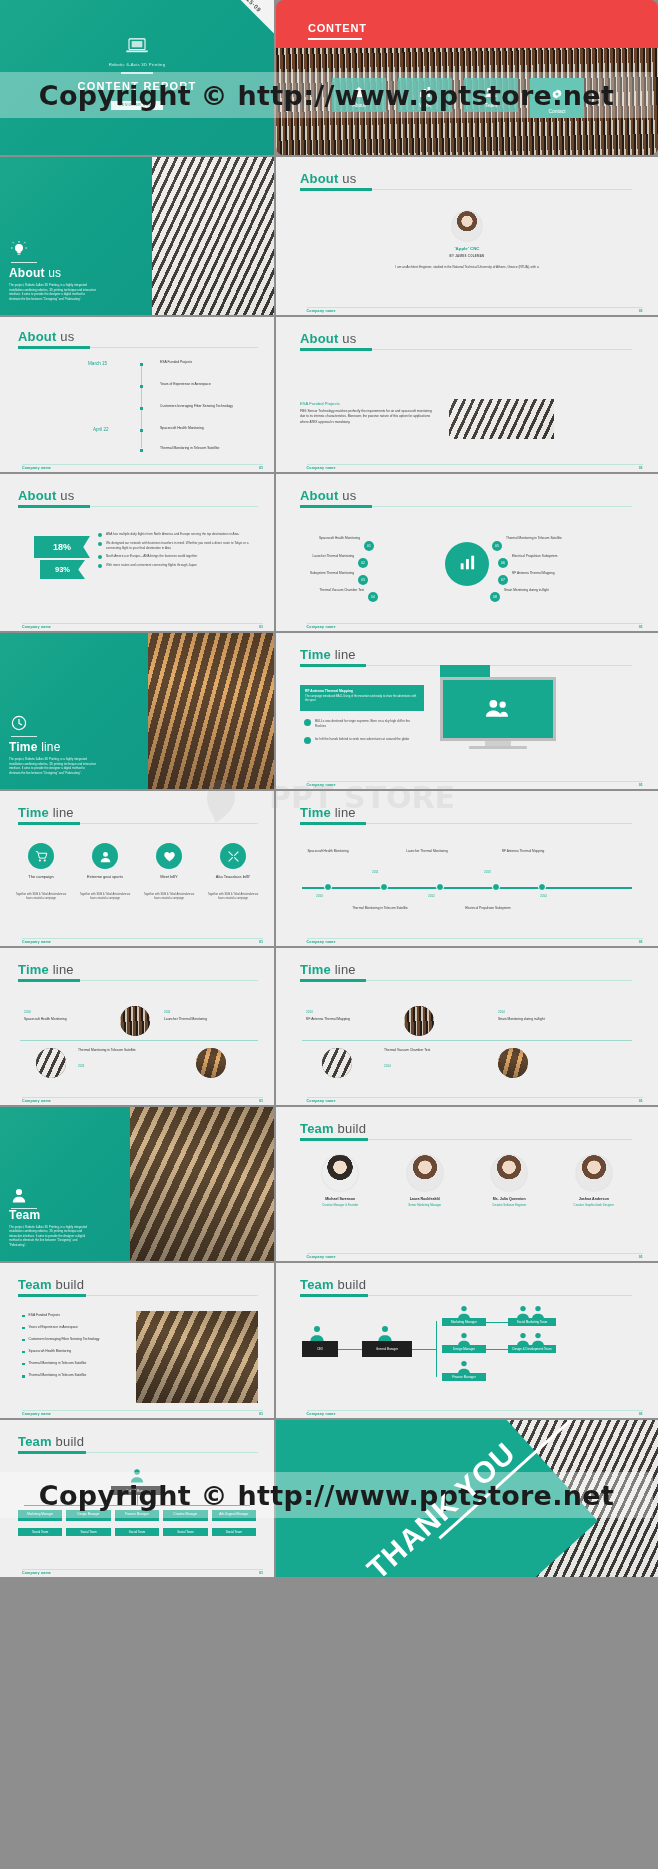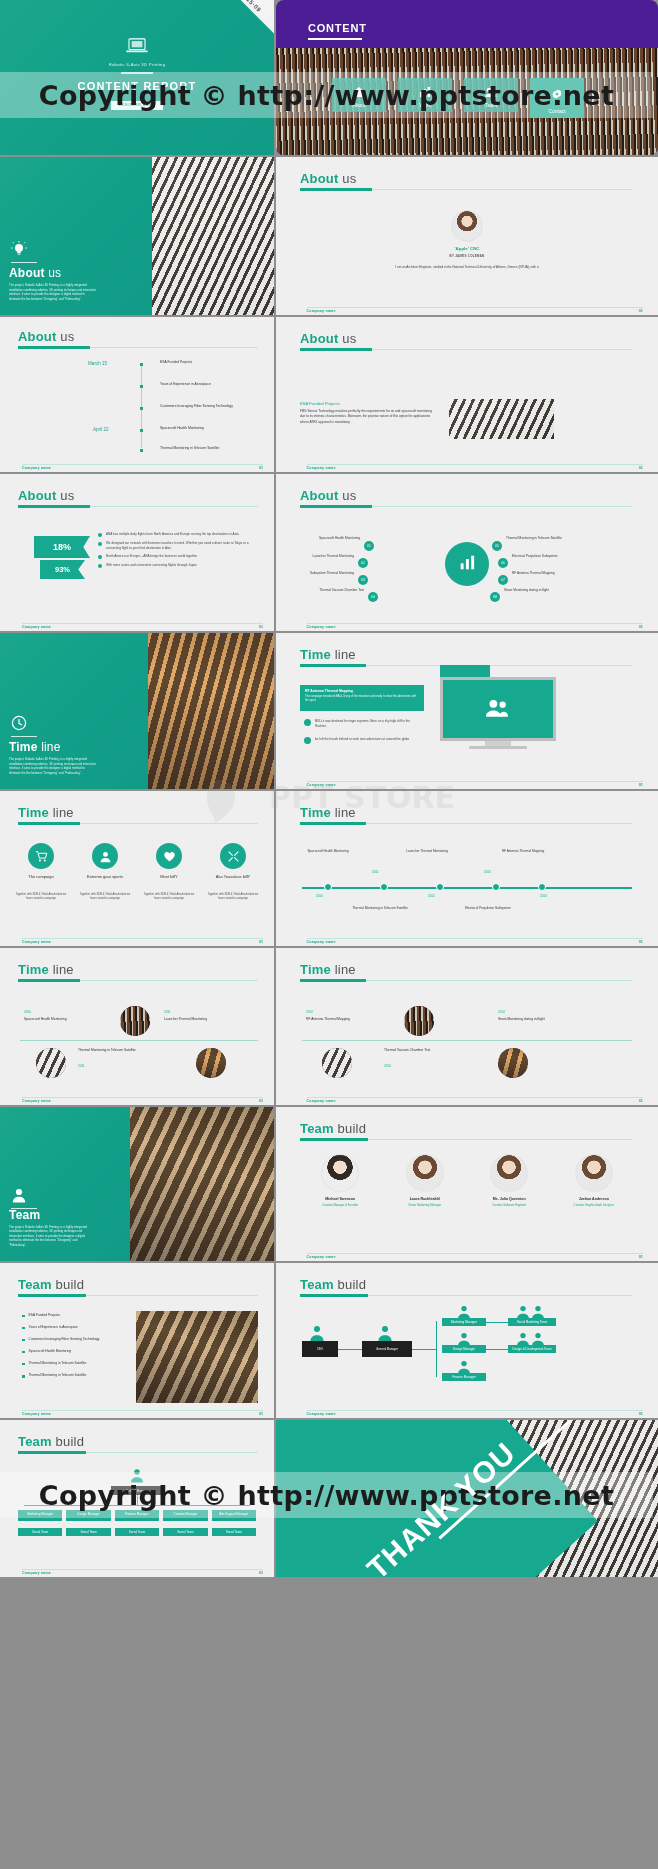--- a/index.html
+++ b/index.html
@@ -18,21 +18,21 @@
   .title { position:absolute; font-size:13px; font-weight:bold; color:#14a888; letter-spacing:.2px; }
   .title .light { font-weight:normal; color:#555; }
   .title-ul { position:absolute; height:2.5px; background:#14a888; }
   .title-ul-thin { position:absolute; height:1px; background:#bfe5dc; }
   .footer { position:absolute; left:8%; right:4%; bottom:7px; border-top:1px solid #bfe5dc; }
   .footer-txt { position:absolute; left:8%; bottom:2px; font-size:3.6px; font-weight:bold; color:#14a888; letter-spacing:.2px;}
   .footer-num { position:absolute; right:4%; bottom:2px; font-size:3.6px; font-weight:bold; color:#14a888;}
 
   
   .teal { background:linear-gradient(135deg,#1aa78c 0%,#12a089 45%,#109b86 100%); }
-  .teal2 { background:#4c1d95;border-radius:8px; }
+  .teal2 { background:#ef4444;border-radius:8px; }
   .photo { background:#3a3a3a; position:relative; overflow:hidden; }
   .photo::before{ content:""; position:absolute; inset:0;
     background:
       repeating-linear-gradient(97deg, rgba(255,255,255,.82) 0 2px, rgba(20,18,16,.9) 2px 7px, rgba(120,100,80,.6) 7px 10px),
       linear-gradient(160deg,#111 0%,#2b2722 40%,#0d0d0d 100%);
     opacity:.95;
   }
   .photo.books::before{
     background:
       repeating-linear-gradient(88deg, rgba(235,225,205,.9) 0 1.5px, rgba(110,70,45,.95) 1.5px 4px, rgba(35,25,20,.95) 4px 6px),

